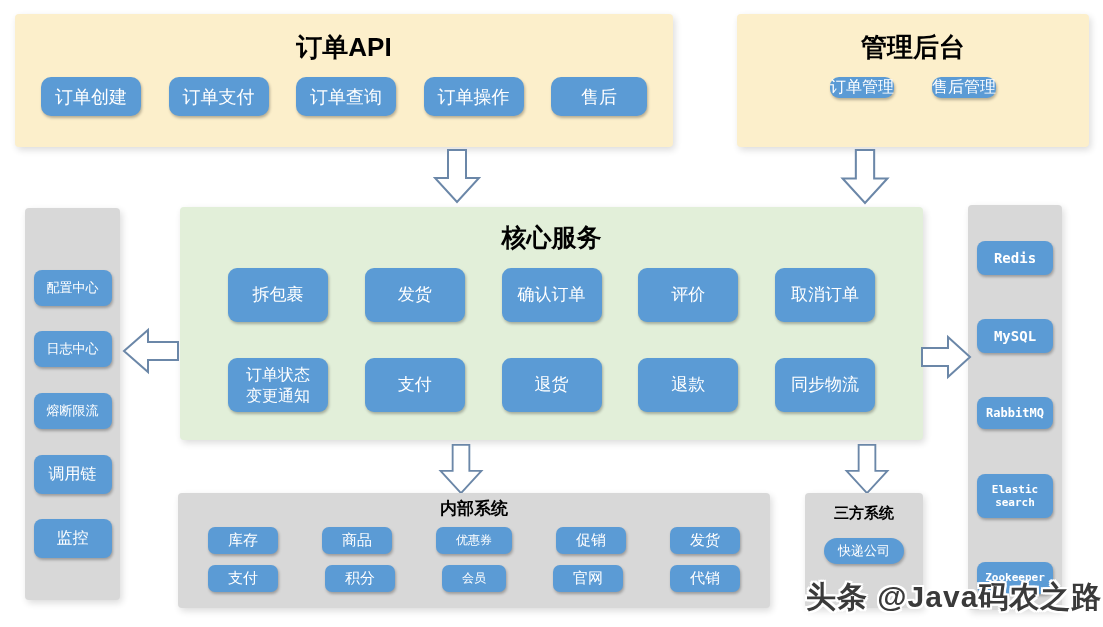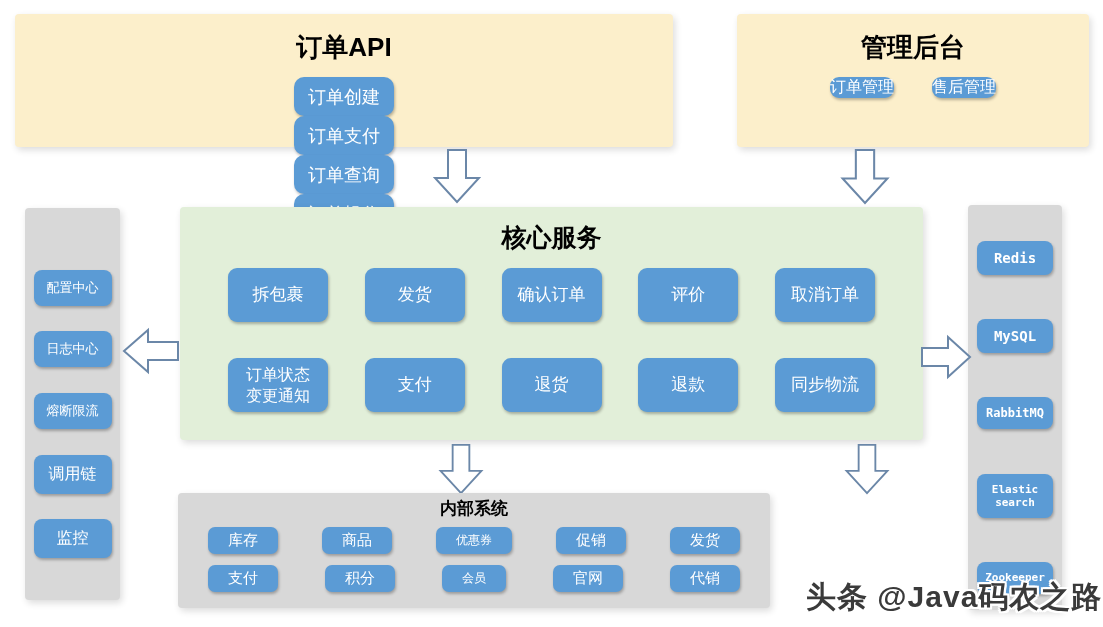--- a/index.html
+++ b/index.html
@@ -19,21 +19,21 @@
   .panel-title.sm{font-size:17px;line-height:22px;padding-top:5px;}
   .panel-title.xs{font-size:15px;line-height:20px;padding-top:10px;}
 
   .node{background:var(--node-blue,#5b9bd5);color:#ffffff;text-align:center;
         border-radius:9px;box-shadow:1px 2px 3px rgba(0,0,0,0.28);
         display:flex;align-items:center;justify-content:center;box-sizing:border-box;}
 
   .btn-row{display:flex;justify-content:space-between;align-items:center;}
 
   
-  .top-btns{padding:0 26px;margin-top:13px;flex-direction:column;}
+  .top-btns{padding:0 26px;margin-top:13px;}
   .top-btns .node{height:39px;min-width:96px;padding:0 14px;font-size:18px;border-radius:10px;}
   .admin-btns{justify-content:center;gap:38px;margin-top:13px;}
 
   
   .core-row{padding:0 48px;}
   .core-row .node{width:100px;height:54px;font-size:17px;line-height:22px;}
   .core-row.r1{margin-top:14px;}
   .core-row.r2{margin-top:36px;}
   .core-row .node .wrap4{display:inline-block;max-width:4.3em;font-size:16px;line-height:21px;}
 
@@ -155,16 +155,20 @@
     </div>
     <div class="btn-row int-row r2">
       <div class="node">支付</div>
       <div class="node">积分</div>
       <div class="node sm">会员</div>
       <div class="node">官网</div>
       <div class="node">代销</div>
     </div>
   </div>
 
+  <div class="panel gray" style="left:805px;top:493px;width:118px;height:115px;">
+    <div class="panel-title xs">三方系统</div>
+    <div class="node tp-btn">快递公司</div>
+  </div>
 
   <div class="watermark">头条 @Java码农之路</div>
 
 </div>
 
 </body></html>

